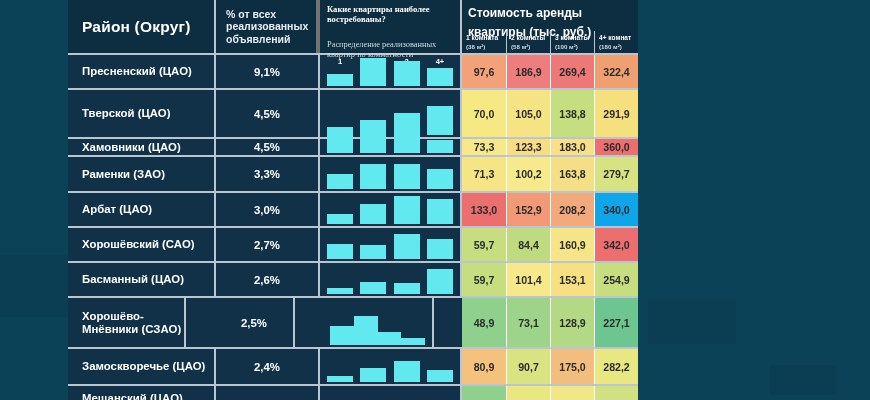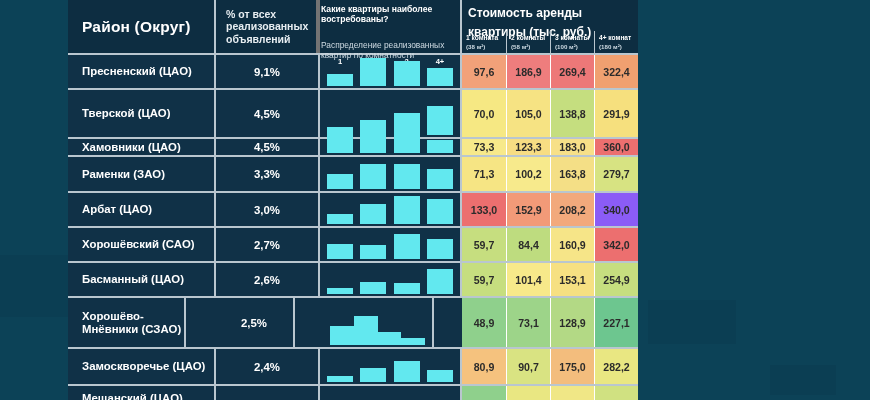--- a/index.html
+++ b/index.html
@@ -33,21 +33,21 @@
   .c-prices{width:176px;display:flex;}
 
   
   .hdr{height:55px;background:#0d2d41;}
   .hdr .c-district{display:flex;align-items:center;padding-left:14px;
       border-right:2px solid #b9c6cf;}
   .hdr-title{color:#ffffff;font-size:15.5px;font-weight:bold;letter-spacing:.2px;}
   .hdr .c-pct{display:flex;align-items:center;padding:0 8px 0 10px;
       border-right:4px solid #737373;}
   .hdr-sub{color:#e8eef2;font-size:10.5px;font-weight:bold;line-height:12.4px;}
-  .hdr .c-bars{border-right:2px solid #b9c6cf;padding:4px 6px 0 1px;}
+  .hdr .c-bars{border-right:2px solid #b9c6cf;padding:4px 6px 0 7px;font-family:Liberation Serif, serif;}
   .hdr-q{color:#ffffff;font-size:8.6px;font-weight:bold;line-height:10px;}
   .hdr-q2{color:#cfdbe3;font-size:8.4px;font-weight:normal;line-height:10px;margin-top:16px;}
   .hdr .c-prices{flex-direction:column;padding:0;}
   .price-head-top{height:27px;display:flex;align-items:flex-start;
       padding:4px 0 0 6px;color:#ffffff;font-size:12px;font-weight:bold;line-height:19px;}
   .price-head-cols{flex:1;display:flex;}
   .ph{width:44px;box-sizing:border-box;border-left:1.5px solid #b9c6cf;
       padding:3px 0 0 4px;color:#ffffff;font-size:6.6px;font-weight:bold;line-height:8px;}
   .ph:first-child{border-left:none;}
   .ph .sq{display:block;color:#cfdbe3;font-weight:bold;font-size:6.2px;margin-top:1px;}
@@ -226,21 +226,21 @@
               <div class="bar" style="background: rgb(98, 232, 239); height: 9.81538px;"></div>
               <div class="bar" style="background: rgb(98, 232, 239); height: 19.6308px;"></div>
               <div class="bar" style="background: rgb(98, 232, 239); height: 27.6615px;"></div>
               <div class="bar" style="background: rgb(98, 232, 239); height: 24.5385px;"></div>
             </div>
           </div>
           <div class="cell c-prices">
             <div class="pc" style="background: rgb(236, 111, 111);">133,0</div>
             <div class="pc" style="background: rgb(242, 154, 120);">152,9</div>
             <div class="pc" style="background: rgb(242, 169, 124);">208,2</div>
-            <div class="pc" style="background: #8b5cf6;">340,0</div>
+            <div class="pc" style="background: #0ea5e9;">340,0</div>
           </div>
         </div>
         <div class="row brow" style="height: 35px;">
           <div class="cell c-district">
             <div class="dname">Хорошёвский (САО)</div>
           </div>
           <div class="cell c-pct">
             <div class="pct">2,7%</div>
           </div>
           <div class="cell c-bars">

